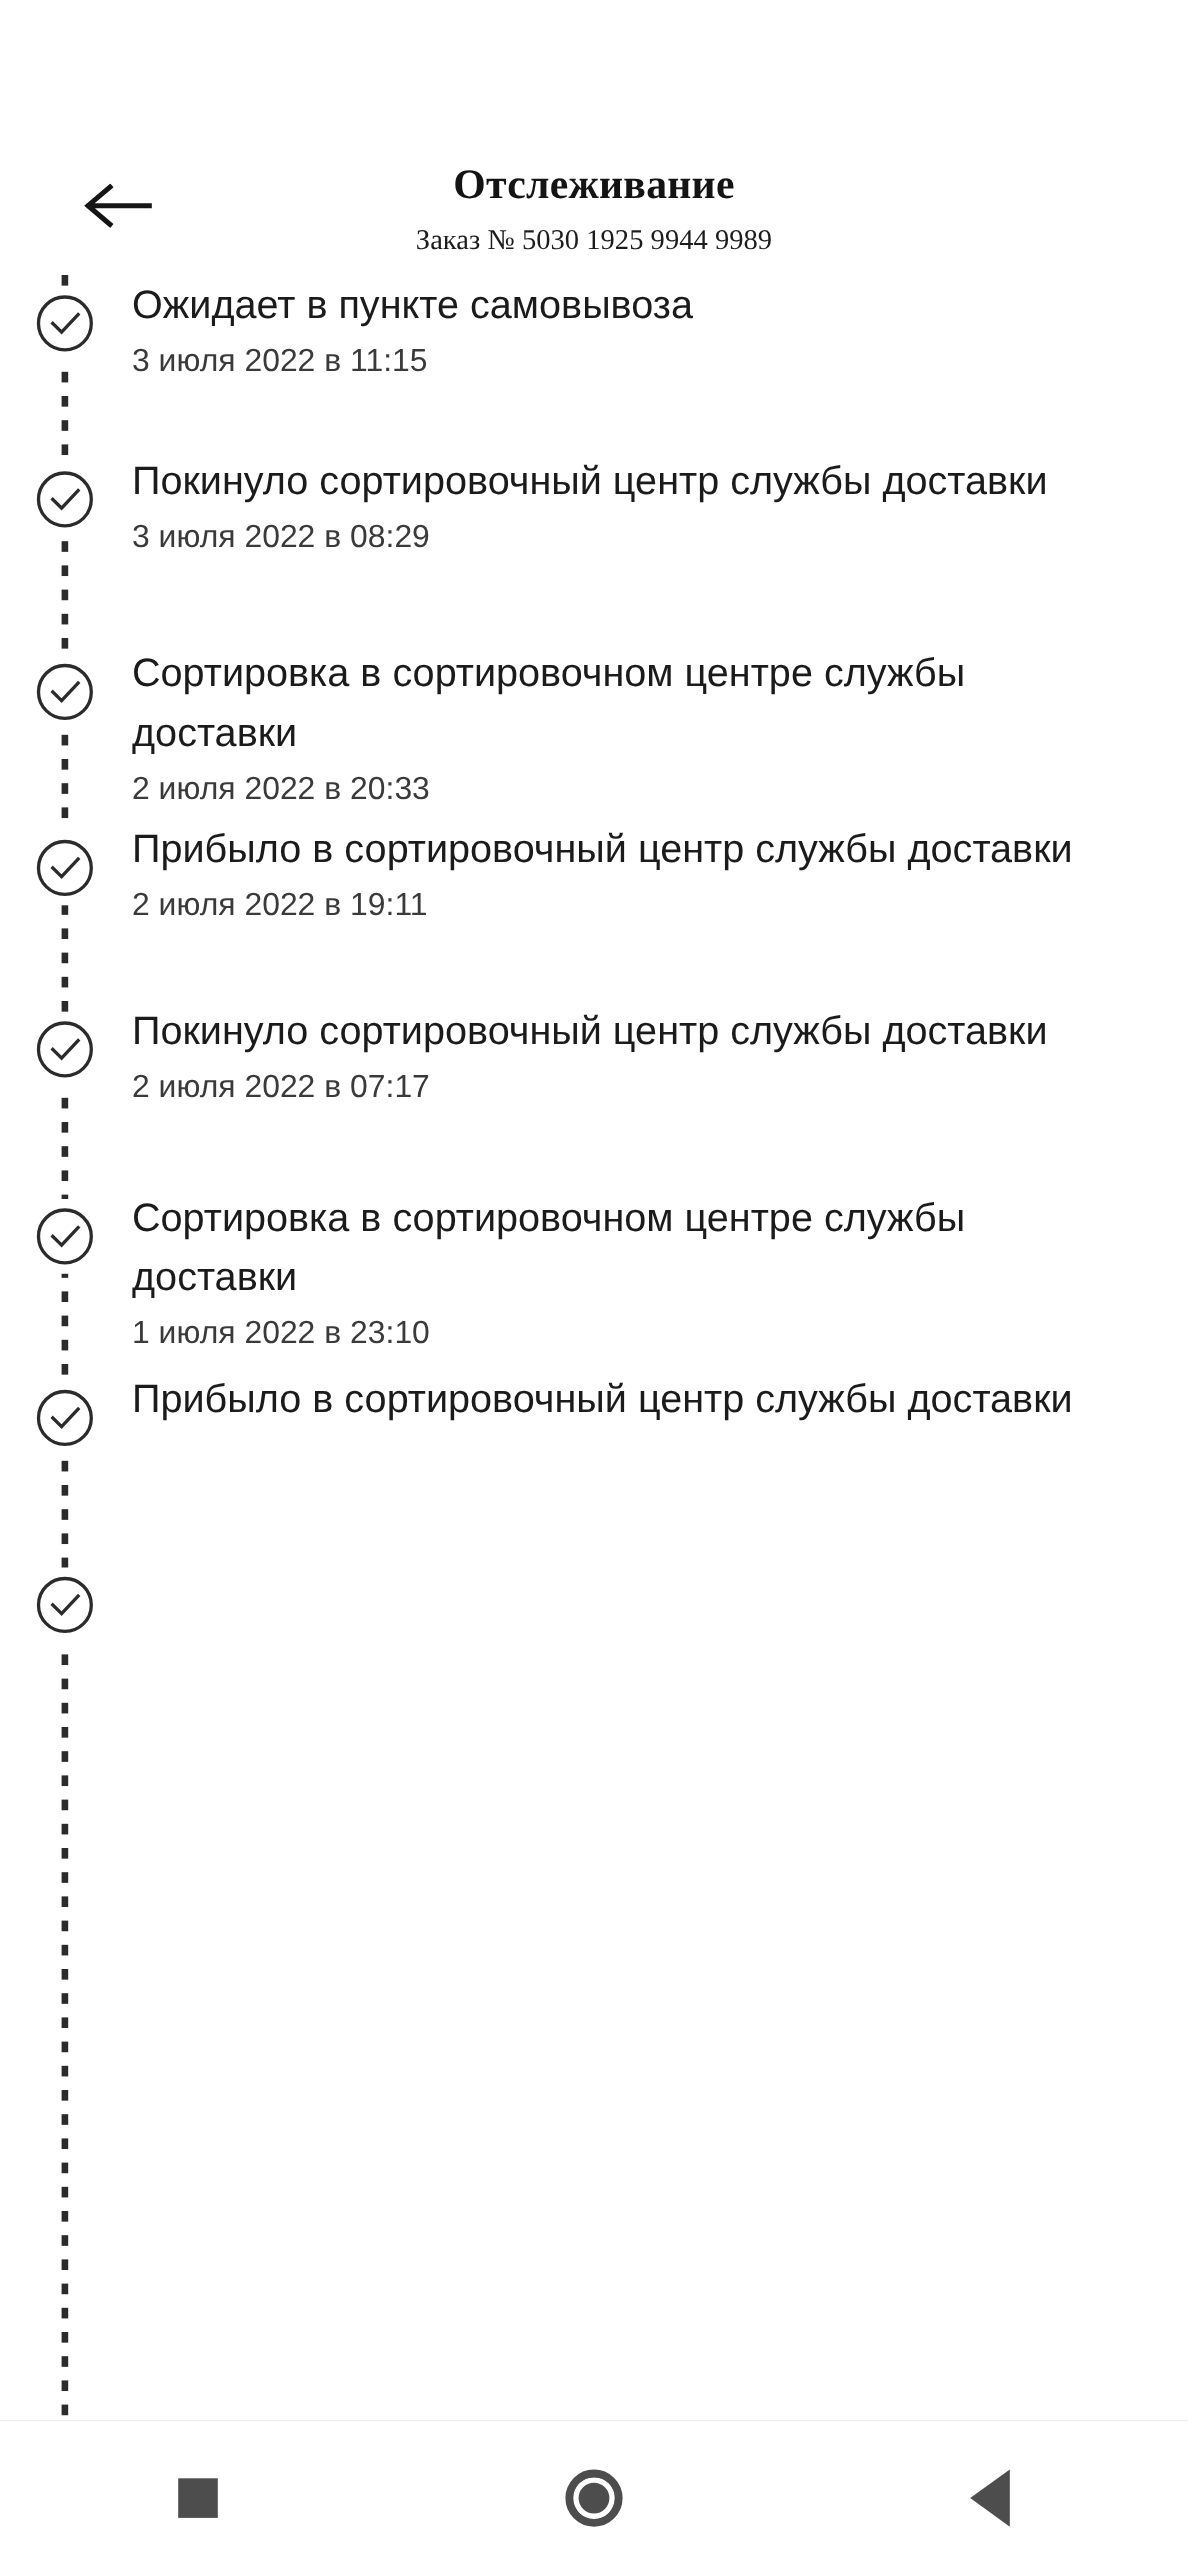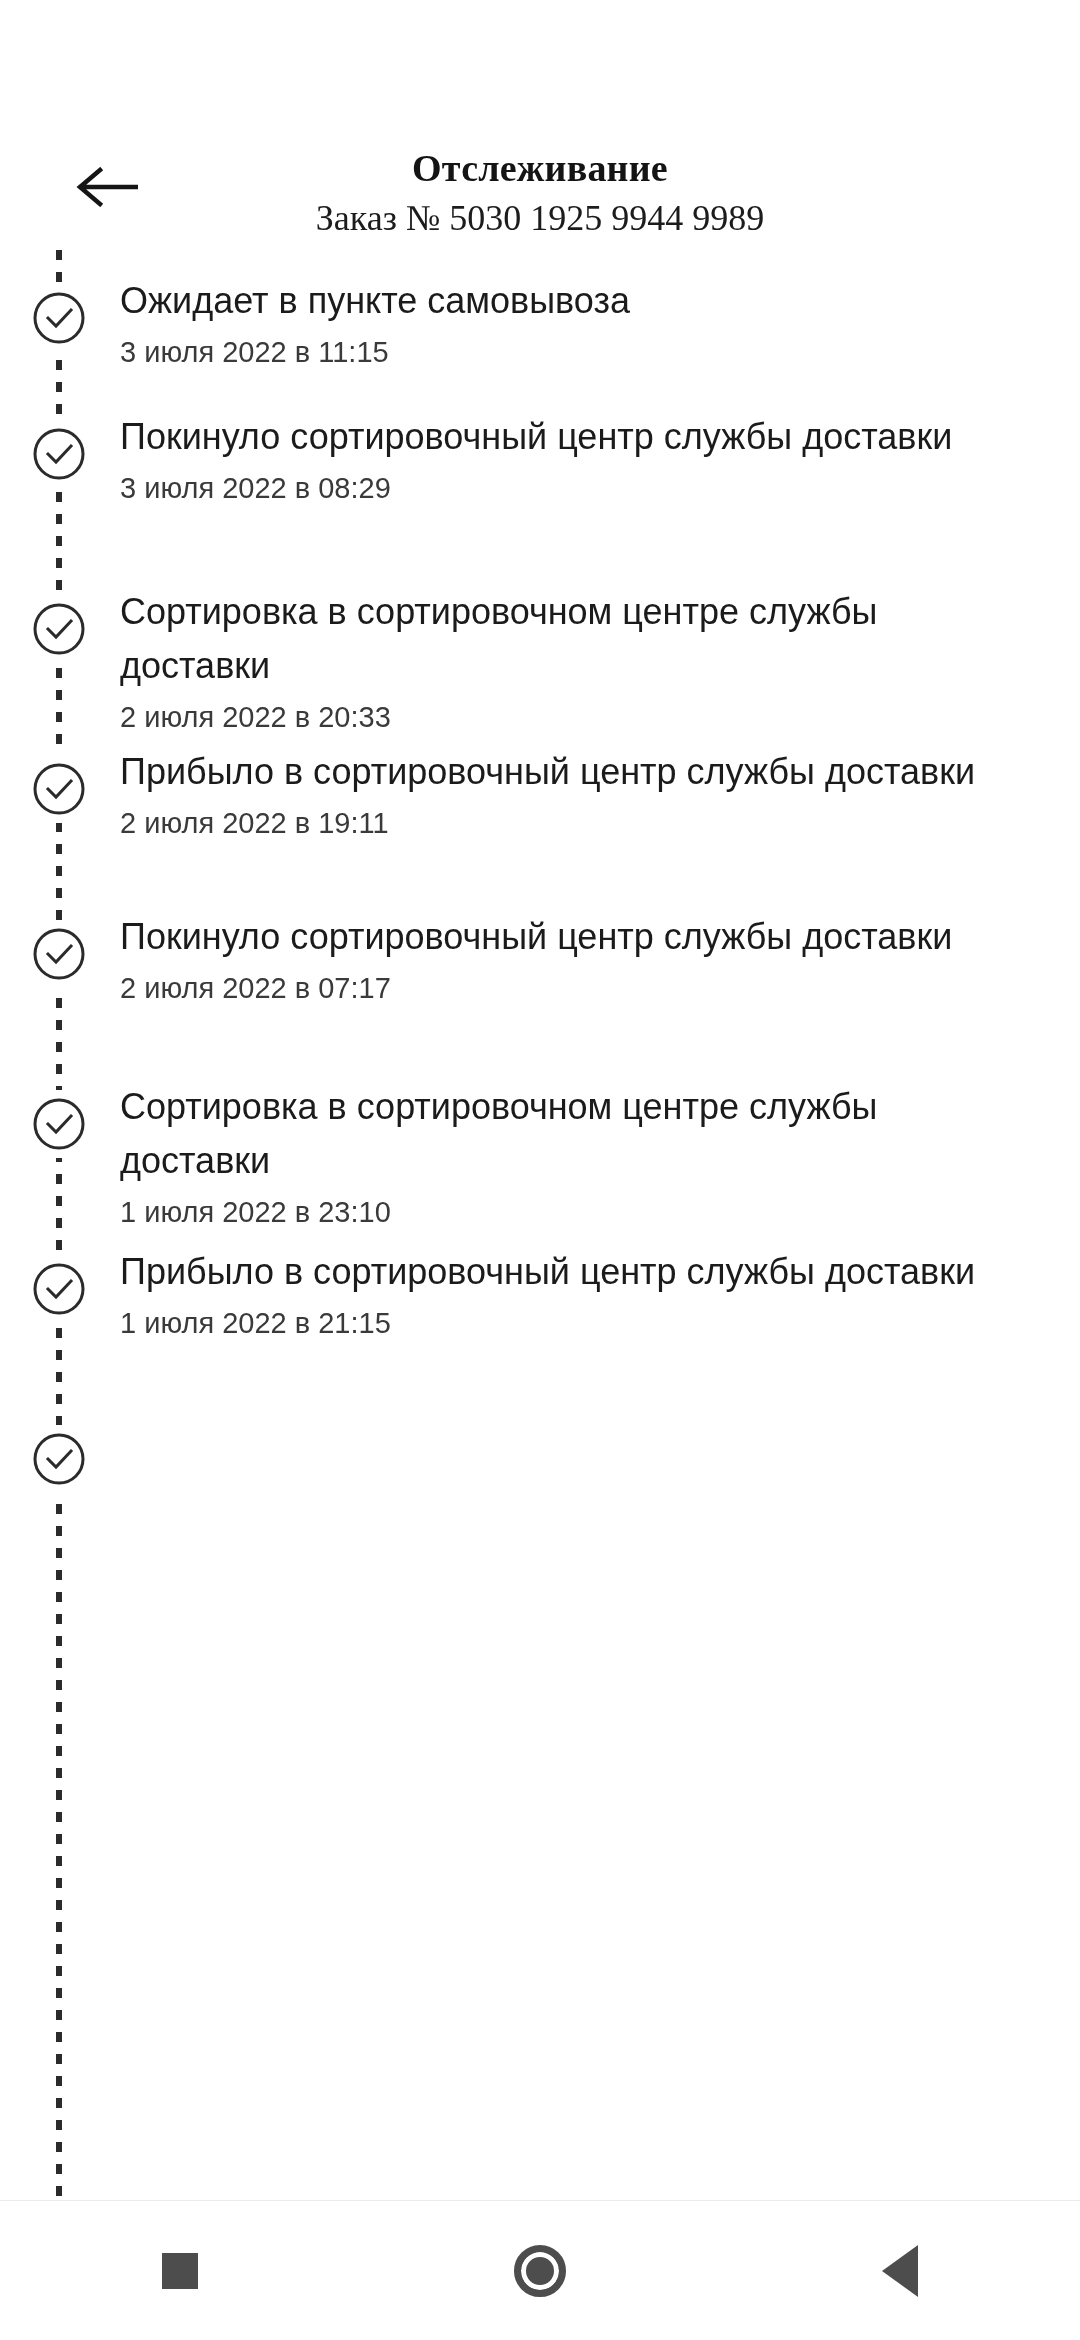--- a/index.html
+++ b/index.html
@@ -45,21 +45,21 @@
   }
   .header-title {
     font-size: 38px;
     font-weight: bold;
     color: #141414;
     letter-spacing: 0.2px;
     line-height: 46px;
   }
   .header-subtitle {
     margin-top: 9px;
-    font-size: 36px;
+    font-size: 26px;
     color: #1c1c1c;
     line-height: 36px;
   }
 
   
   .timeline {
     position: relative;
     width: 100%;
     height: 2090px;
   }
@@ -165,21 +165,21 @@
     </div>
     <div class="header-titles">
       <div class="header-title">Отслеживание</div>
       <div class="header-subtitle">Заказ № 5030 1925 9944 9989</div>
     </div>
   </div>
 
   <div class="timeline">
     <div class="dotted-line"></div>
     <div class="events" id="events-container">
-        <div class="event" style="position: absolute; left: 0px; top: 0px; width: 948px; margin-top: 24px;">
+        <div class="event" style="position: absolute; left: 0px; top: 0px; width: 948px;">
           <div class="event-marker" style="top: 10px;">
             <svg width="56" height="56" viewBox="0 0 56 56" fill="none" xmlns="http://www.w3.org/2000/svg">
               <circle cx="28" cy="28" r="24" stroke="#2b2b2b" stroke-width="3" fill="#ffffff"></circle>
               <path d="M17 28 L25 36 L40 20" stroke="#2b2b2b" stroke-width="3" fill="none" stroke-linecap="square"></path>
             </svg>
           </div>
           <div>
             <div class="event-title">Ожидает в пункте самовывоза</div>
             <div class="event-date">3 июля 2022 в 11:15</div>
           </div>
@@ -246,21 +246,20 @@
         </div>
         <div class="event" style="position: absolute; left: 0px; top: 995px; width: 1080px;">
           <div class="event-marker" style="top: 10px;">
             <svg width="56" height="56" viewBox="0 0 56 56" fill="none" xmlns="http://www.w3.org/2000/svg">
               <circle cx="28" cy="28" r="24" stroke="#2b2b2b" stroke-width="3" fill="#ffffff"></circle>
               <path d="M17 28 L25 36 L40 20" stroke="#2b2b2b" stroke-width="3" fill="none" stroke-linecap="square"></path>
             </svg>
           </div>
           <div>
             <div class="event-title">Прибыло в сортировочный центр службы доставки</div>
-            <div class="event-date">1 июля 2022 в 21:15</div>
           </div>
         </div>
         <div class="event" style="position: absolute; left: 0px; top: 1165px; width: 1080px;">
           <div class="event-marker" style="top: 10px;">
             <svg width="56" height="56" viewBox="0 0 56 56" fill="none" xmlns="http://www.w3.org/2000/svg">
               <circle cx="28" cy="28" r="24" stroke="#2b2b2b" stroke-width="3" fill="#ffffff"></circle>
               <path d="M17 28 L25 36 L40 20" stroke="#2b2b2b" stroke-width="3" fill="none" stroke-linecap="square"></path>
             </svg>
           </div>
         </div>

